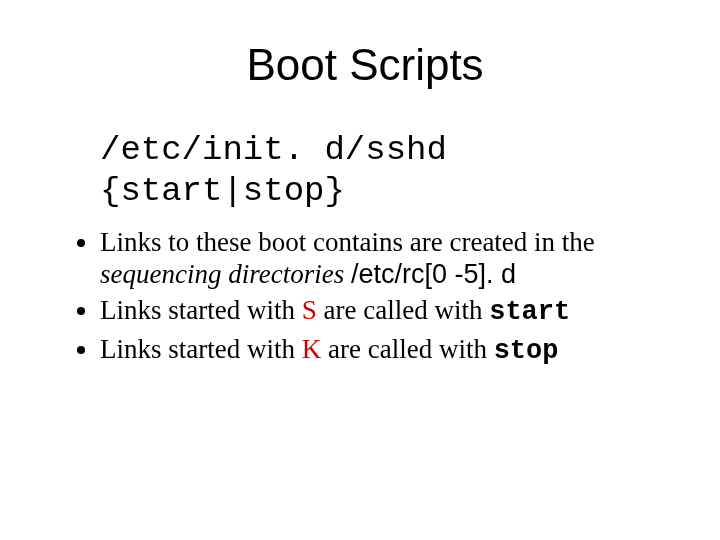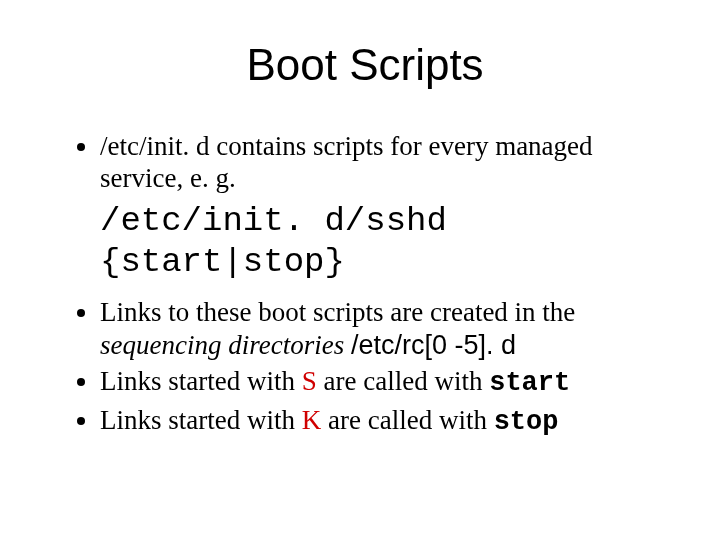--- a/index.html
+++ b/index.html
@@ -56,33 +56,27 @@
     color: #d00000;
   }
 </style>
 </head>
 <body>
 
 <div class="slide">
 
   <h1 class="title">Boot Scripts</h1>
 
-  <ul class="bullets">
-
-    <li>
-      <span>/etc/init. d contains scripts for every managed service, e. g.</span>
-    </li>
-  </ul>
 
   <div class="sub">/etc/init. d/sshd {start|stop}</div>
 
   <ul class="bullets">
 
     <li>
-      <span>Links to these boot scripts are created in the </span><span class="seqdir-italic">sequencing directories </span><span class="seqdir-sans">/etc/rc[0 -5]. d</span>
+      <span>Links to these boot contains are created in the </span><span class="seqdir-italic">sequencing directories </span><span class="seqdir-sans">/etc/rc[0 -5]. d</span>
     </li>
 
     <li>
       <span>Links started with </span><span class="red">S</span><span> are called with </span><span class="mono">start</span>
     </li>
 
     <li>
       <span>Links started with </span><span class="red">K</span><span> are called with </span><span class="mono">stop</span>
     </li>
 

